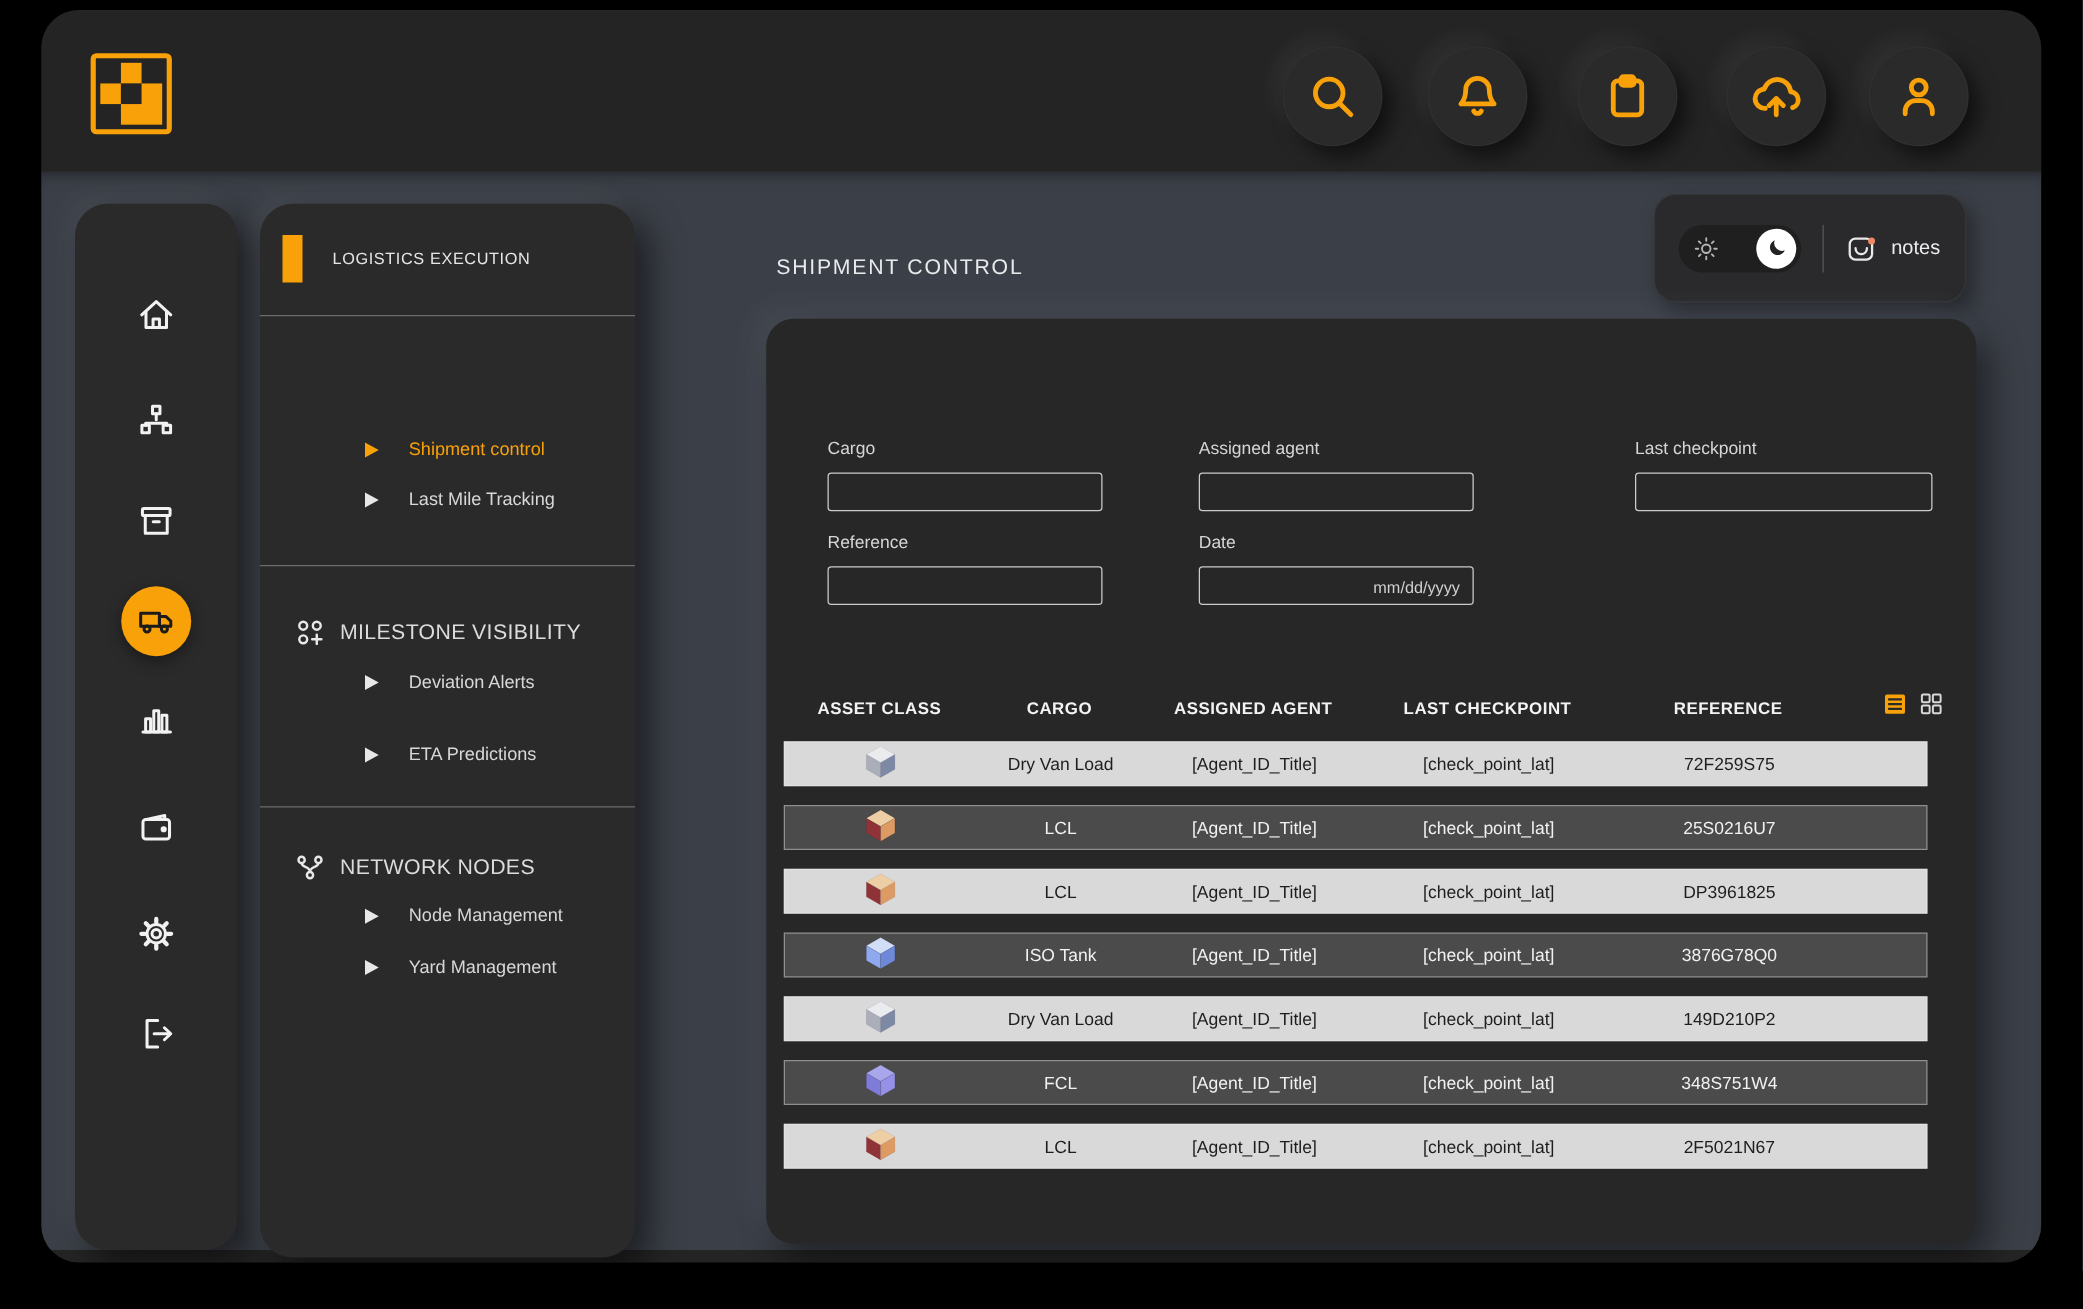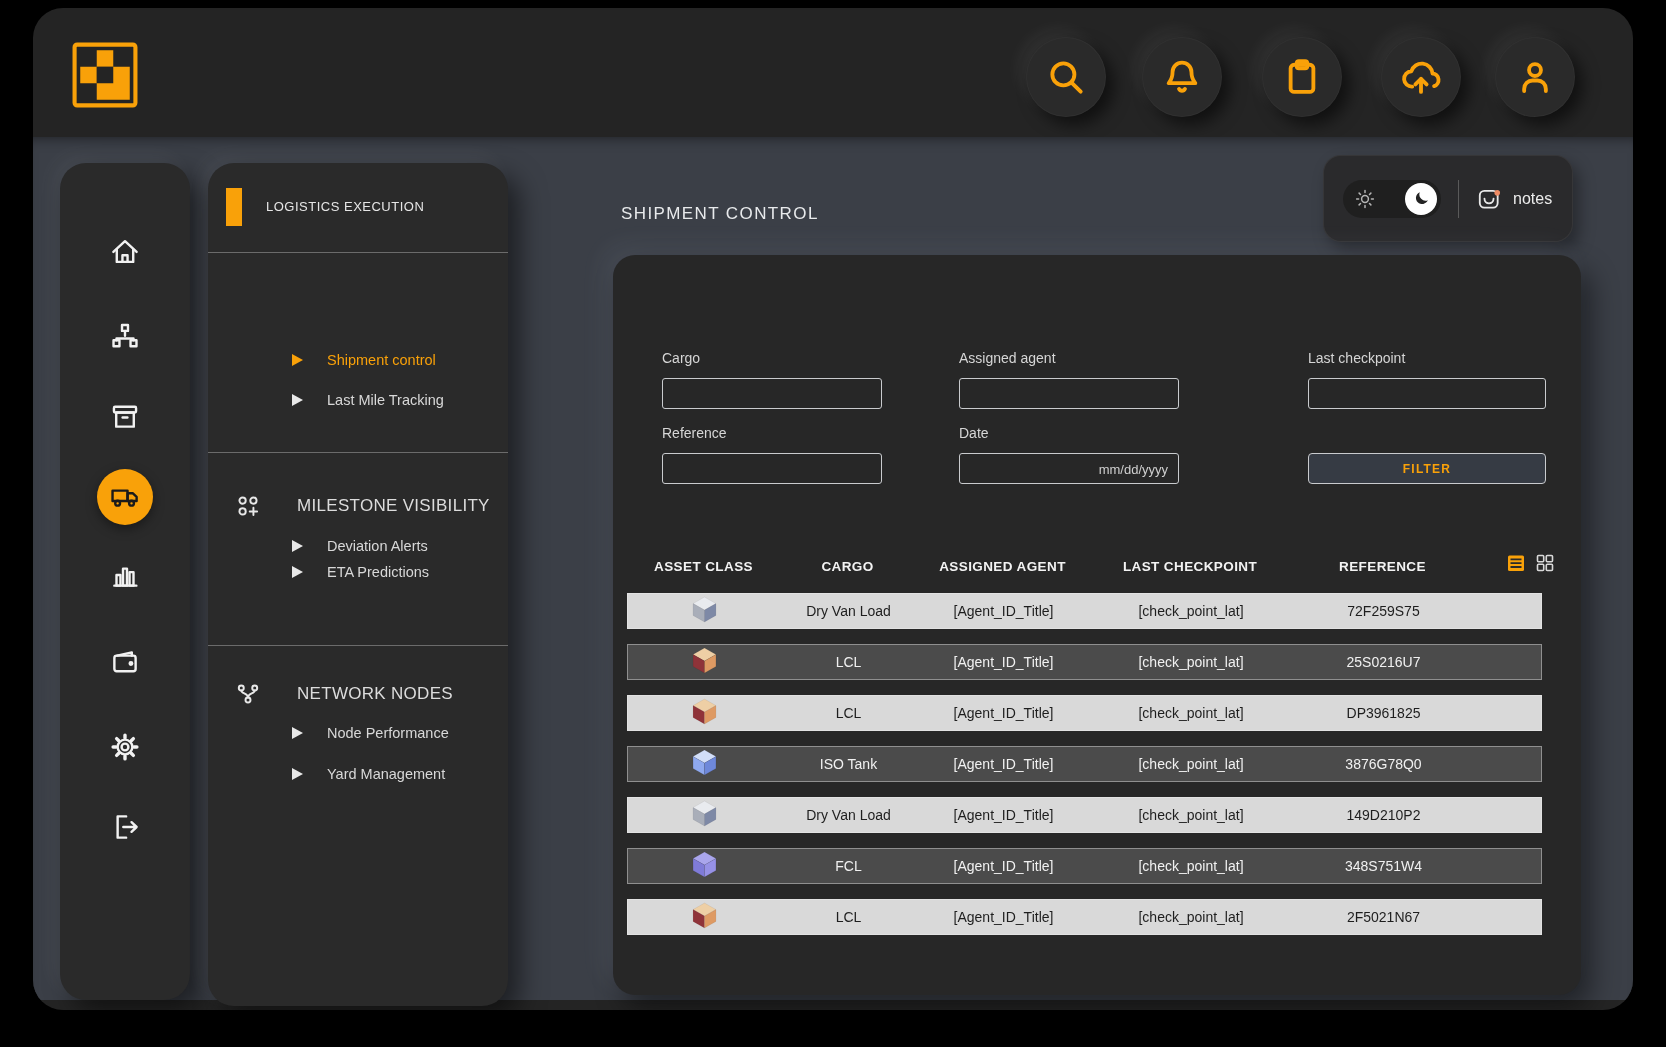--- a/index.html
+++ b/index.html
@@ -29,30 +29,30 @@
 
   
   .nav{position:absolute;left:175px;top:155px;width:300px;height:843px;background:#2A2A2A;border-radius:26px;
     box-shadow:12px 12px 26px rgba(0,0,0,.5),-8px -8px 20px rgba(255,255,255,.05)}
   .nav-bullet{position:absolute;left:18px;top:25px;width:16px;height:38px;background:#F9A109}
   .nav-title{position:absolute;left:58px;top:36px;font-size:13px;color:#E6E6E6;letter-spacing:.5px}
   .nav-div{position:absolute;left:0;width:100%;height:1px;background:rgba(160,160,160,.55)}
   .d1{top:89px}.d2{top:289px}.d3{top:482px}
   .nav-activebar{position:absolute;left:0;top:136px;width:100%;height:37px;background:#F9A109;display:flex;align-items:center;padding-left:27px;gap:19px;cursor:pointer}
   .nav-activebar .lbl{font-size:17px;font-weight:bold;color:#1D1D1D;letter-spacing:.3px}
-  .sec{position:absolute;left:27px;display:flex;align-items:center;gap:36px;cursor:pointer}
+  .sec{position:absolute;left:27px;display:flex;align-items:center;gap:11px;cursor:pointer}
   .sec svg{stroke:#E8E8E8;fill:none;stroke-width:1.8;stroke-linecap:round;stroke-linejoin:round}
   .sec .lbl{font-size:17px;color:#DCDCDC;letter-spacing:.3px}
   .s2{top:330px}.s3{top:518px}
   .subitem{position:absolute;left:84px;height:22px;display:flex;align-items:center;gap:24px;cursor:pointer}
   .tri{width:0;height:0;border-top:6px solid transparent;border-bottom:6px solid transparent;border-left:11px solid #E8E8E8}
   .subitem .lbl{font-size:14.5px;color:#D8D8D8}
   .subitem.active .tri{border-left-color:#F9A109}
   .subitem.active .lbl{color:#F9A109}
-  .si-1{top:186px}.si-2{top:226px}.si-3{top:372px}.si-4{top:398px}.si-5{top:559px}.si-6{top:600px}
+  .si-1{top:186px}.si-2{top:226px}.si-3{top:372px}.si-4{top:430px}.si-5{top:559px}.si-6{top:600px}
 
   
   .page-title{position:absolute;left:588px;top:196px;font-size:17px;color:#E8EAEC;letter-spacing:1.4px}
   .controls{position:absolute;left:1290px;top:147px;width:250px;height:87px;background:#2A2A2C;border:1px solid rgba(255,255,255,.06);
     border-radius:18px;display:flex;align-items:center;padding-left:19px;box-shadow:6px 8px 16px rgba(0,0,0,.35)}
   .theme-pill{width:98px;height:38px;border-radius:20px;background:#1F1F1F;display:flex;align-items:center;justify-content:space-between;padding:0 4px 0 10px;cursor:pointer}
   .sun svg{stroke:#B5B5B5;fill:none;stroke-width:1.5;stroke-linecap:round}
   .moon-disc{width:32px;height:32px;border-radius:50%;background:#FFF;display:flex;align-items:center;justify-content:center}
   .ctrl-div{width:1px;height:38px;background:#5A5A5A;margin:0 17px}
   .notes{display:flex;align-items:center;gap:11px;cursor:pointer}
@@ -245,21 +245,21 @@
       <svg viewBox="0 0 24 24" width="26" height="26">
         <circle cx="5.8" cy="6.4" r="2.3"></circle>
           <circle cx="18.2" cy="6.4" r="2.3"></circle>
           <circle cx="12" cy="17.6" r="2.3"></circle>
         <path d="M5.8 8.8c0 3.2 6.2 2.2 6.2 6.4M18.2 8.8c0 3.2-6.2 2.2-6.2 6.4"></path>
       </svg>
       <span class="lbl">NETWORK NODES</span>
     </div>
     <div class="subitem si-5">
       <span class="tri"></span>
-      <span class="lbl">Node Performance</span>
+      <span class="lbl">Node Management</span>
     </div>
     <div class="subitem si-6">
       <span class="tri"></span>
       <span class="lbl">Yard Management</span>
     </div>
   </div>
 
   <div class="page-title">SHIPMENT CONTROL</div>
 
   <div class="controls">
@@ -293,21 +293,20 @@
     <input class="finput fl-c1 fi-r1 w-220" style="">
     <div class="flabel fl-c2 fl-r1">Assigned agent</div>
     <input class="finput fl-c2 fi-r1 w-220" style="">
     <div class="flabel fl-c3 fl-r1">Last checkpoint</div>
     <input class="finput fl-c3 fi-r1 w-238" style="">
 
     <div class="flabel fl-c1 fl-r2">Reference</div>
     <input class="finput fl-c1 fi-r2 w-220" style="">
     <div class="flabel fl-c2 fl-r2">Date</div>
     <input class="finput fl-c2 fi-r2 w-220 center-text" placeholder="mm/dd/yyyy" style="">
-    <button class="filter-btn">FILTER</button>
 
     <div class="table">
       <div class="thead tgrid">
         <div class="tc">ASSET CLASS</div>
         <div class="tc">CARGO</div>
         <div class="tc">ASSIGNED AGENT</div>
         <div class="tc">LAST CHECKPOINT</div>
         <div class="tc">REFERENCE</div>
         <div class="tc"></div>
         <div class="view-toggles">

